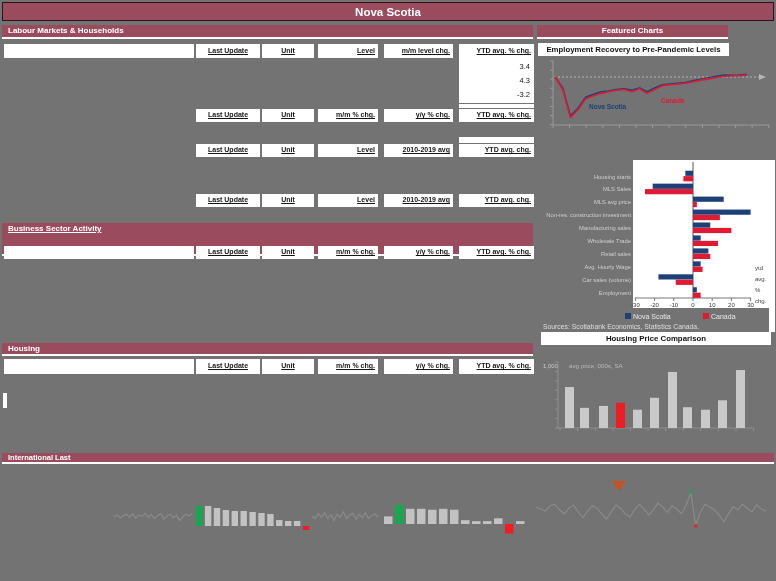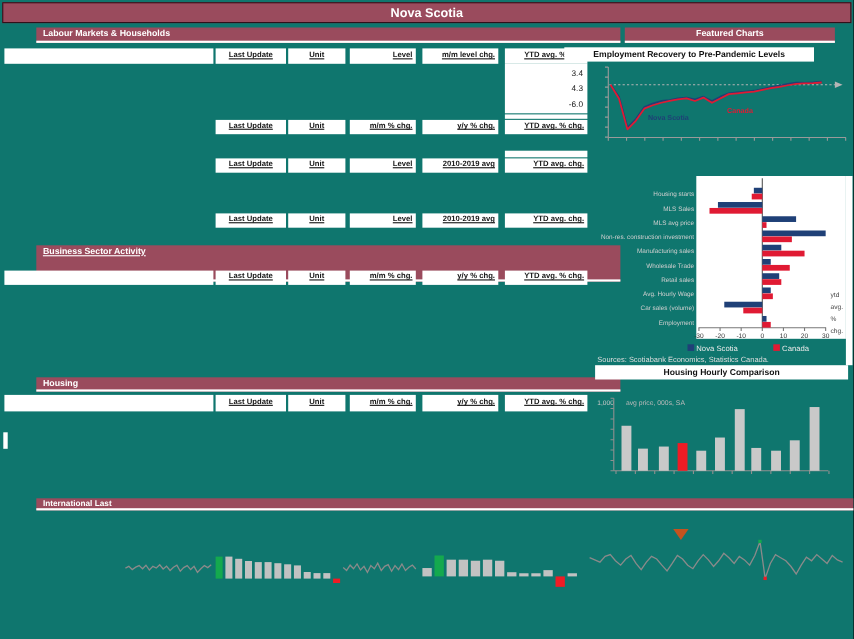--- a/index.html
+++ b/index.html
@@ -1,20 +1,20 @@
 <!DOCTYPE html>
 <html><head>
 <meta charset="utf-8">
 <style>
   html,body{margin:0;padding:0;background:#000;}
-  #page{position:relative;width:776px;height:581px;background:#0f766e;overflow:hidden;
+  #page{position:relative;width:776px;height:581px;background:#737373;overflow:hidden;
         font-family:"Liberation Sans",sans-serif;}
   .abs{position:absolute;}
   .mbar{background:#9a4b5d;border-bottom:2px solid #fff;color:#fff;font-weight:bold;
-        font-size:8px;line-height:12px;padding-left:6px;box-sizing:border-box;margin-left:31px;}
+        font-size:8px;line-height:12px;padding-left:6px;box-sizing:border-box;}
   .mbar.center{text-align:center;padding-left:0;}
   #title-bar{background:#9a4b5d;color:#fff;font-weight:bold;font-size:11.5px;
         text-align:center;line-height:19px;border:1px solid #30101a;box-sizing:border-box;}
   .hcell{position:absolute;background:#fff;color:#151515;font-size:7px;font-weight:bold;
         line-height:13px;text-decoration:underline;box-sizing:border-box;
         white-space:nowrap;overflow:hidden;}
   .al-c{text-align:center;}
   .al-r{text-align:right;padding-right:3px;}
   .wbox{position:absolute;background:#fff;}
   #ytd-values{background:#fff;color:#151515;font-size:7.5px;line-height:14px;
@@ -70,29 +70,29 @@
       <div class="hcell al-c" style="left: 196px; top: 359px; width: 64px; height: 15px; line-height: 14px;">Last Update</div>
       <div class="hcell al-c" style="left: 262px; top: 359px; width: 52px; height: 15px; line-height: 14px;">Unit</div>
       <div class="hcell al-r" style="left: 318px; top: 359px; width: 60px; height: 15px; line-height: 14px;">m/m % chg.</div>
       <div class="hcell al-r" style="left: 384px; top: 359px; width: 69px; height: 15px; line-height: 14px;">y/y % chg.</div>
       <div class="hcell al-r" style="left: 459px; top: 359px; width: 75px; height: 15px; line-height: 14px;">YTD avg. % chg.</div>
     </div>
 
   <div id="ytd-values" class="abs" style="left:459px;top:58px;width:75px;height:45px;">
     <div>3.4</div>
     <div>4.3</div>
-    <div>-6.0</div>
+    <div>-3.2</div>
   </div>
 
   <div class="wbox" style="left:459px;top:104px;width:75px;height:4px;"></div>
   <div class="wbox" style="left:459px;top:137px;width:75px;height:6px;"></div>
   <div class="wbox" style="left:3px;top:393px;width:4px;height:15px;"></div>
   <div class="wbox" style="left:769px;top:160px;width:6px;height:172px;"></div>
 
-  <div class="abs charttitle" style="left:513px;top:43px;width:227px;height:13px;">Employment Recovery to Pre-Pandemic Levels</div>
+  <div class="abs charttitle" style="left:538px;top:43px;width:191px;height:13px;">Employment Recovery to Pre-Pandemic Levels</div>
   <svg id="emp-chart" class="abs" style="left:541px;top:57px;" width="232" height="76">
       <line x1="12" y1="4" x2="12" y2="68" stroke="#9a9a9a"></line>
       <line x1="9" y1="4" x2="12" y2="4" stroke="#9a9a9a"></line>
       <line x1="9" y1="13.1" x2="12" y2="13.1" stroke="#9a9a9a"></line>
       <line x1="9" y1="22.2" x2="12" y2="22.2" stroke="#9a9a9a"></line>
       <line x1="9" y1="31.299999999999997" x2="12" y2="31.299999999999997" stroke="#9a9a9a"></line>
       <line x1="9" y1="40.4" x2="12" y2="40.4" stroke="#9a9a9a"></line>
       <line x1="9" y1="49.5" x2="12" y2="49.5" stroke="#9a9a9a"></line>
       <line x1="9" y1="58.599999999999994" x2="12" y2="58.599999999999994" stroke="#9a9a9a"></line>
       <line x1="9" y1="67.69999999999999" x2="12" y2="67.69999999999999" stroke="#9a9a9a"></line>
@@ -171,21 +171,21 @@
       <text x="214" y="123" font-size="6" fill="#444">avg.</text>
       <text x="214" y="134" font-size="6" fill="#444">%</text>
       <text x="214" y="145" font-size="6" fill="#444">chg.</text>
       <rect x="84" y="155" width="6" height="6" fill="#1f4077"></rect>
       <text x="92" y="161" font-size="7" fill="#eaeaea">Nova Scotia</text>
       <rect x="162" y="155" width="6" height="6" fill="#e01a33"></rect>
       <text x="170" y="161" font-size="7" fill="#eaeaea">Canada</text>
       <text x="2" y="171" font-size="6.8" fill="#dedede">Sources: Scotiabank Economics, Statistics Canada.</text>
     </svg>
 
-  <div class="abs charttitle" style="left:541px;top:332px;width:230px;height:13px;">Housing Hourly Comparison</div>
+  <div class="abs charttitle" style="left:541px;top:332px;width:230px;height:13px;">Housing Price Comparison</div>
   <svg id="housing-chart" class="abs" style="left:541px;top:356px;" width="234" height="80">
       <text x="2" y="12" font-size="6" fill="#c9c9c9">1,000</text>
       <text x="28" y="12" font-size="6.2" fill="#b9b9b9">avg price, 000s, SA</text>
       <line x1="17" y1="6" x2="17" y2="72" stroke="#909090"></line>
       <line x1="14" y1="6" x2="17" y2="6" stroke="#909090"></line>
       <line x1="14" y1="15.43" x2="17" y2="15.43" stroke="#909090"></line>
       <line x1="14" y1="24.86" x2="17" y2="24.86" stroke="#909090"></line>
       <line x1="14" y1="34.29" x2="17" y2="34.29" stroke="#909090"></line>
       <line x1="14" y1="43.72" x2="17" y2="43.72" stroke="#909090"></line>
       <line x1="14" y1="53.15" x2="17" y2="53.15" stroke="#909090"></line>

